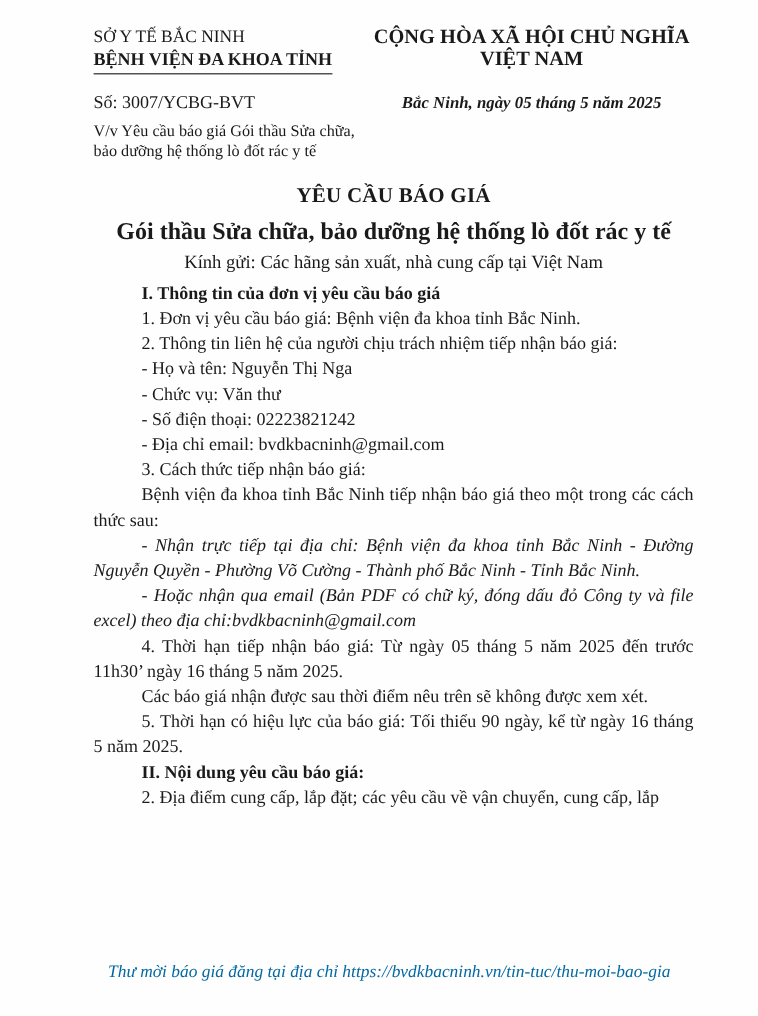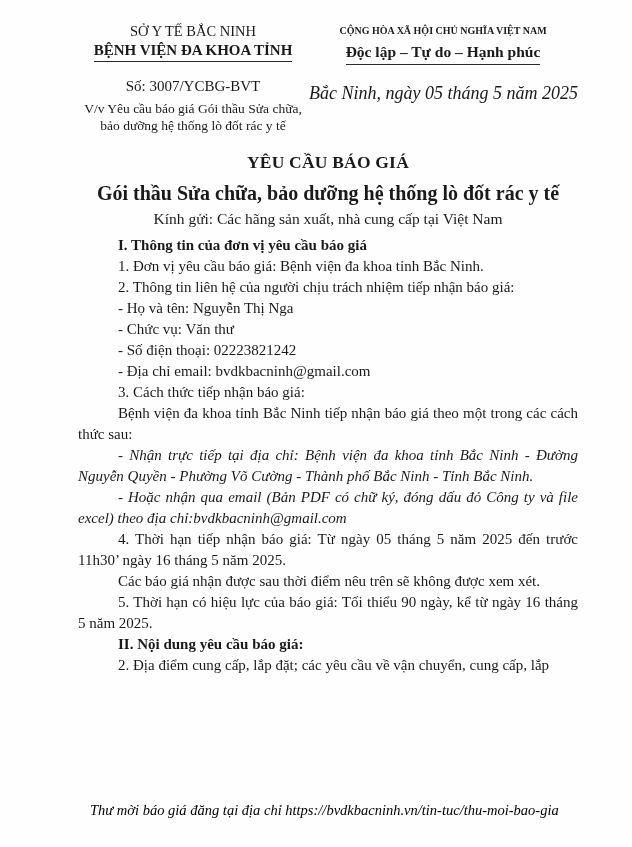--- a/index.html
+++ b/index.html
@@ -12,33 +12,33 @@
     background: #fefefe;
     color: #1a1a1a;
     font-family: "Liberation Serif", "DejaVu Serif", serif;
     box-sizing: border-box;
     padding: 22px 54px 0 78px;
     overflow: hidden;
   }
 
   
   .header { display: flex; }
-  .header-left  { width: 46%; text-align: center; }
+  .header-left  { width: 46%; text-align: left; }
   .header-right { width: 54%; text-align: center; }
 
   .org-parent      { font-size: 14.5px; line-height: 18px; }
   .org-name        { font-size: 15px; font-weight: bold; line-height: 18px; margin-top: 1px; }
   .org-name > span { display: inline-block; border-bottom: 1.5px solid #2a2a2a; padding-bottom: 2px; }
   .doc-number      { font-size: 15px; line-height: 18px; margin-top: 15px; }
   .subject         { font-size: 13.5px; line-height: 17px; margin-top: 5px; }
 
-  .national-title  { font-size: 10px; font-weight: bold; line-height: 18px; }
+  .national-title  { font-size: 17px; font-weight: bold; line-height: 18px; }
   .national-motto  { font-size: 15.5px; font-weight: bold; line-height: 19px; margin-top: 2px; }
   .national-motto > span { display: inline-block; border-bottom: 1.5px solid #2a2a2a; padding-bottom: 3px; }
-  .place-date      { font-size: 18px; font-weight: 400; font-style: italic; line-height: 19px; margin-top: 19px; text-align: right; }
+  .place-date      { font-size: 14px; font-weight: 700; font-style: italic; line-height: 19px; margin-top: 19px; }
 
   
   .doc-title    { margin-top: 17px; text-align: center; font-weight: bold; font-size: 17.5px; line-height: 22px; letter-spacing: 0.2px; }
   .doc-subtitle { margin-top: 10px; text-align: center; font-weight: bold; font-size: 20px;  line-height: 21px; }
   .recipient    { margin-top: 4px;  text-align: center; font-size: 15.5px; line-height: 21px; }
 
   
   .body-text { margin-top: 6px; }
   .body-text p {
     margin: 0;
@@ -50,21 +50,21 @@
   .p-bold    { font-weight: bold; }
   .p-italic  { font-style: italic; }
 
   
   .page-footer {
     position: absolute;
     left: 90px;
     bottom: 28px;
     font-size: 14.5px;
     font-style: italic;
-    color: #000000;
+    color: #0369a1;
   }
 </style>
 </head>
 <body>
 
 <div class="page">
 
   <div class="header">
     <div class="header-left">
       <div class="org-parent">SỞ Y TẾ BẮC NINH</div>
@@ -72,23 +72,20 @@
         <span>BỆNH VIỆN ĐA KHOA TỈNH</span>
       </div>
       <div class="doc-number">Số: 3007/YCBG-BVT</div>
       <div class="subject">
         <div>V/v Yêu cầu báo giá Gói thầu Sửa chữa,</div>
         <div>bảo dưỡng hệ thống lò đốt rác y tế</div>
       </div>
     </div>
     <div class="header-right">
       <div class="national-title">CỘNG HÒA XÃ HỘI CHỦ NGHĨA VIỆT NAM</div>
-      <div class="national-motto">
-        <span>Độc lập – Tự do – Hạnh phúc</span>
-      </div>
       <div class="place-date">Bắc Ninh, ngày 05 tháng 5 năm 2025</div>
     </div>
   </div>
 
   <div class="doc-title">YÊU CẦU BÁO GIÁ</div>
   <div class="doc-subtitle">Gói thầu Sửa chữa, bảo dưỡng hệ thống lò đốt rác y tế</div>
   <div class="recipient">Kính gửi: Các hãng sản xuất, nhà cung cấp tại Việt Nam</div>
 
   <div class="body-text">
     <p class="p-indent p-bold">I. Thông tin của đơn vị yêu cầu báo giá</p>

